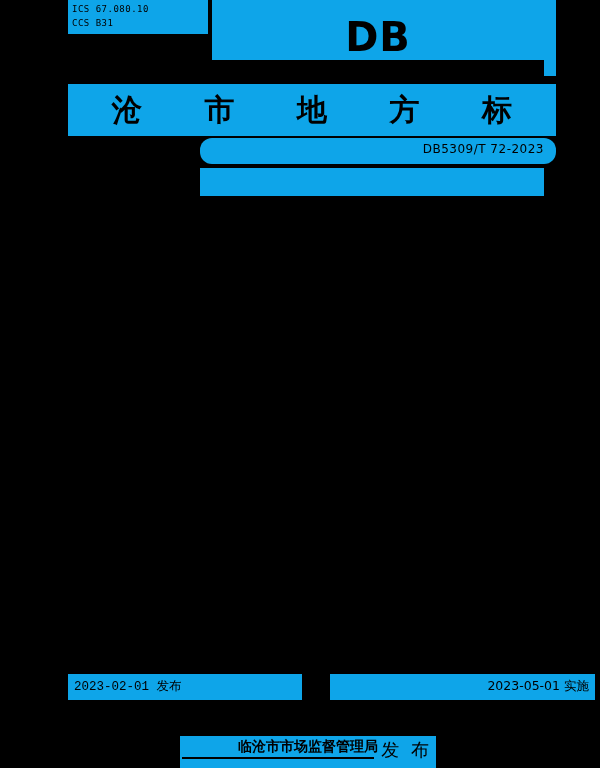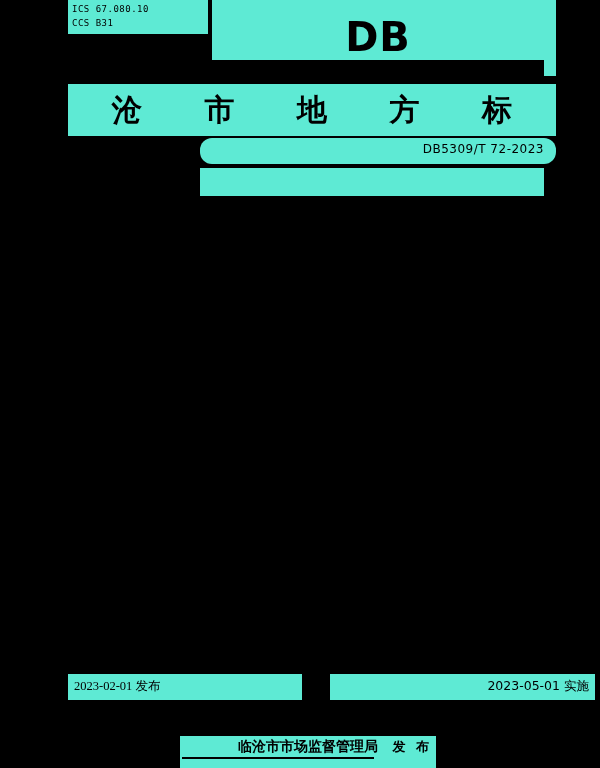--- a/index.html
+++ b/index.html
@@ -21,21 +21,21 @@
     left: 0;
     top: 0;
     width: 600px;
     height: 768px;
     background: #000000;
   }
 
   
   .wb {
     position: absolute;
-    background: #5eead4;
+    background: #0ea5e9;
   }
 
   
   #ics-block {
     left: 68px;
     top: 0px;
     width: 140px;
     height: 34px;
     padding: 2px 4px 0 4px;
     box-sizing: border-box;
@@ -149,21 +149,21 @@
   #issue-box {
     left: 68px;
     top: 674px;
     width: 234px;
     height: 26px;
   }
   #issue-text {
     position: absolute;
     left: 6px;
     top: 4px;
-    font-family: Liberation Serif, serif;
+    font-family: Liberation Mono, monospace;
     font-size: 12.5px;
     white-space: nowrap;
   }
   #impl-box {
     left: 330px;
     top: 674px;
     width: 226px;
     height: 26px;
     padding-left: 39px;
   }
@@ -200,22 +200,22 @@
     top: 21px;
     width: 192px;
     height: 2px;
     background: #000000;
   }
   #publisher-issue {
     position: absolute;
     right: 4px;
     top: 2px;
     font-family: "DejaVu Sans", "Liberation Sans", sans-serif;
-    font-weight: bold;
-    font-size: 13px;
+    font-weight: normal;
+    font-size: 18px;
     letter-spacing: 3px;
     white-space: nowrap;
   }
 </style>
 </head>
 <body>
 
 <div class="page">
 
   <div class="wb" id="ics-block">

